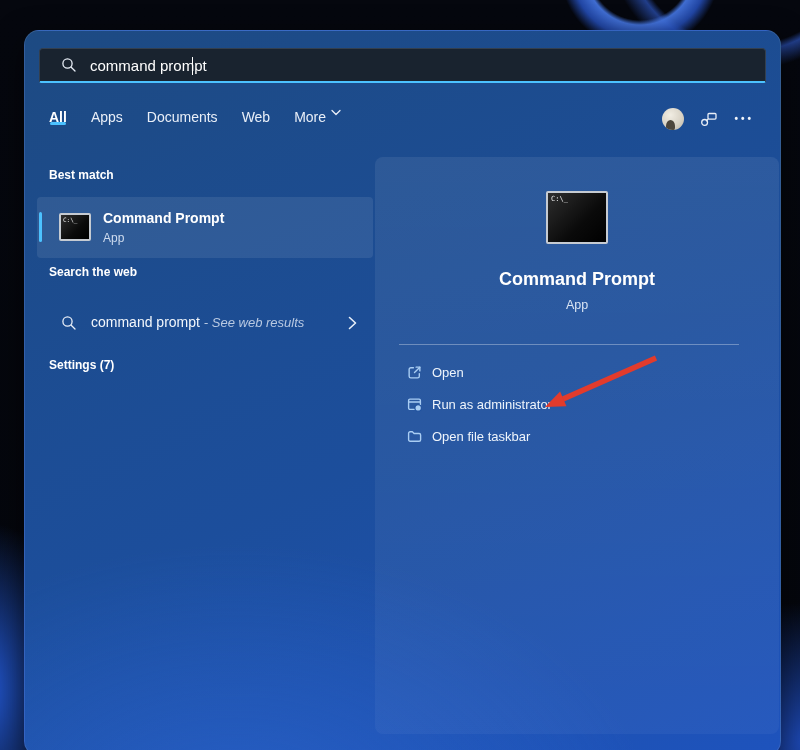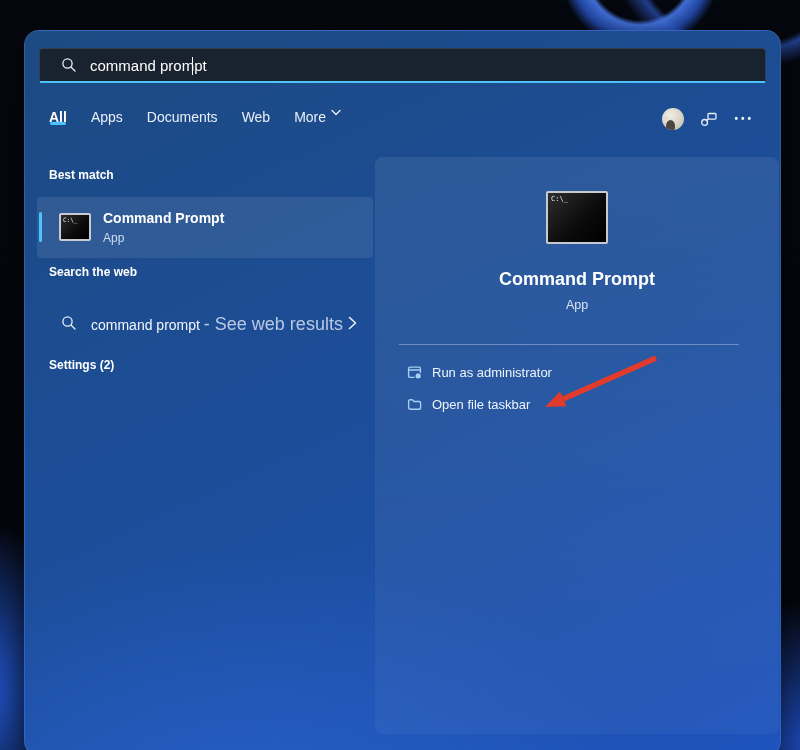--- a/index.html
+++ b/index.html
@@ -55,21 +55,21 @@
     border:2px solid #c6cbd2;border-radius:2px;position:relative;box-sizing:border-box;}
   .cmd-icon .glyph{position:absolute;top:1px;left:2px;color:#e9e9e9;
     font-family:"DejaVu Sans Mono",monospace;text-align:center;}
   .cmd-small{position:absolute;left:22px;top:16px;width:32px;height:28px;}
   .cmd-small .glyph{font-size:6px;}
   .bm-title{position:absolute;left:66px;top:13px;font-size:14px;font-weight:700;color:#ffffff;}
   .bm-sub{position:absolute;left:66px;top:34px;font-size:12px;color:#cfdcef;}
   .web-row{position:absolute;left:12px;top:270px;width:336px;height:45px;border-radius:4px;}
   .web-row .wicon{position:absolute;left:24px;top:14px;}
   .web-query{position:absolute;left:54px;top:13px;font-size:14px;color:#f3f7fc;}
-  .web-suffix{font-size:18px;color:#b9c9e2;font-weight:400;}
+  .web-suffix{font-size:13px;color:#b9c9e2;font-weight:400;font-style:italic;}
   .web-chevron{position:absolute;right:16px;top:15px;}
   
   .preview{position:absolute;left:350px;top:126px;width:404px;height:577px;border-radius:8px;
     background:linear-gradient(180deg,rgba(255,255,255,.075),rgba(255,255,255,.04));}
   .cmd-big{position:absolute;left:calc(50% - 31px);top:34px;width:62px;height:53px;}
   .cmd-big .glyph{font-size:7px;top:2px;left:3px;}
   .pv-title{position:absolute;top:112px;left:0;width:100%;text-align:center;
     font-size:18px;font-weight:600;color:#ffffff;}
   .pv-sub{position:absolute;top:141px;left:0;width:100%;text-align:center;font-size:12.5px;color:#d9e4f3;}
   .divider{position:absolute;top:187px;left:24px;width:340px;height:1px;background:rgba(255,255,255,.32);}
@@ -150,32 +150,40 @@
     </svg>
     <div class="web-query">
       <span>command prompt</span>
       <span class="web-suffix"> </span><span class="web-suffix">- See web results</span>
     </div>
     <svg class="web-chevron" width="9" height="14" viewBox="0 0 9 14">
       <path d="M1.5 1.5 L7.5 7 L1.5 12.5" stroke="#e8f0fa" stroke-width="1.6" fill="none" stroke-linecap="round" stroke-linejoin="round"></path>
     </svg>
   </div>
 
-  <div class="heading" style="top:327px;">Settings (2)</div>
+  <div class="heading" style="top:327px;">Settings (7)</div>
 
   <div class="preview">
     <div class="cmd-icon cmd-big">
       <span class="glyph">C:\_</span>
     </div>
     <div class="pv-title">Command Prompt</div>
     <div class="pv-sub">App</div>
     <div class="divider"></div>
 
     <div class="actions">
 
+      <div class="action">
+        <svg width="15" height="15" viewBox="0 0 14 14">
+          <path d="M6 2.5 H3.6 C2.7 2.5 2 3.2 2 4.1 v6.3 C2 11.3 2.7 12 3.6 12 h6.3 c0.9 0 1.6-.7 1.6-1.6 V8" class="icon-stroke"></path>
+          <path d="M8.5 2 H12 V5.5" class="icon-stroke"></path>
+          <path d="M12 2 L7 7" class="icon-stroke"></path>
+        </svg>
+        <span class="action-label">Open</span>
+      </div>
 
       <div class="action">
         <svg width="15" height="15" viewBox="0 0 14 14">
           <rect x="1.5" y="2" width="11" height="9.5" rx="1.2" class="icon-stroke"></rect>
           <line x1="1.5" y1="4.6" x2="12.5" y2="4.6" class="icon-stroke"></line>
           <circle cx="10.4" cy="10.2" r="3" fill="#a9cdf3" stroke="#1c4e9c" stroke-width="1"></circle>
         </svg>
         <span class="action-label">Run as administrator</span>
       </div>
 

